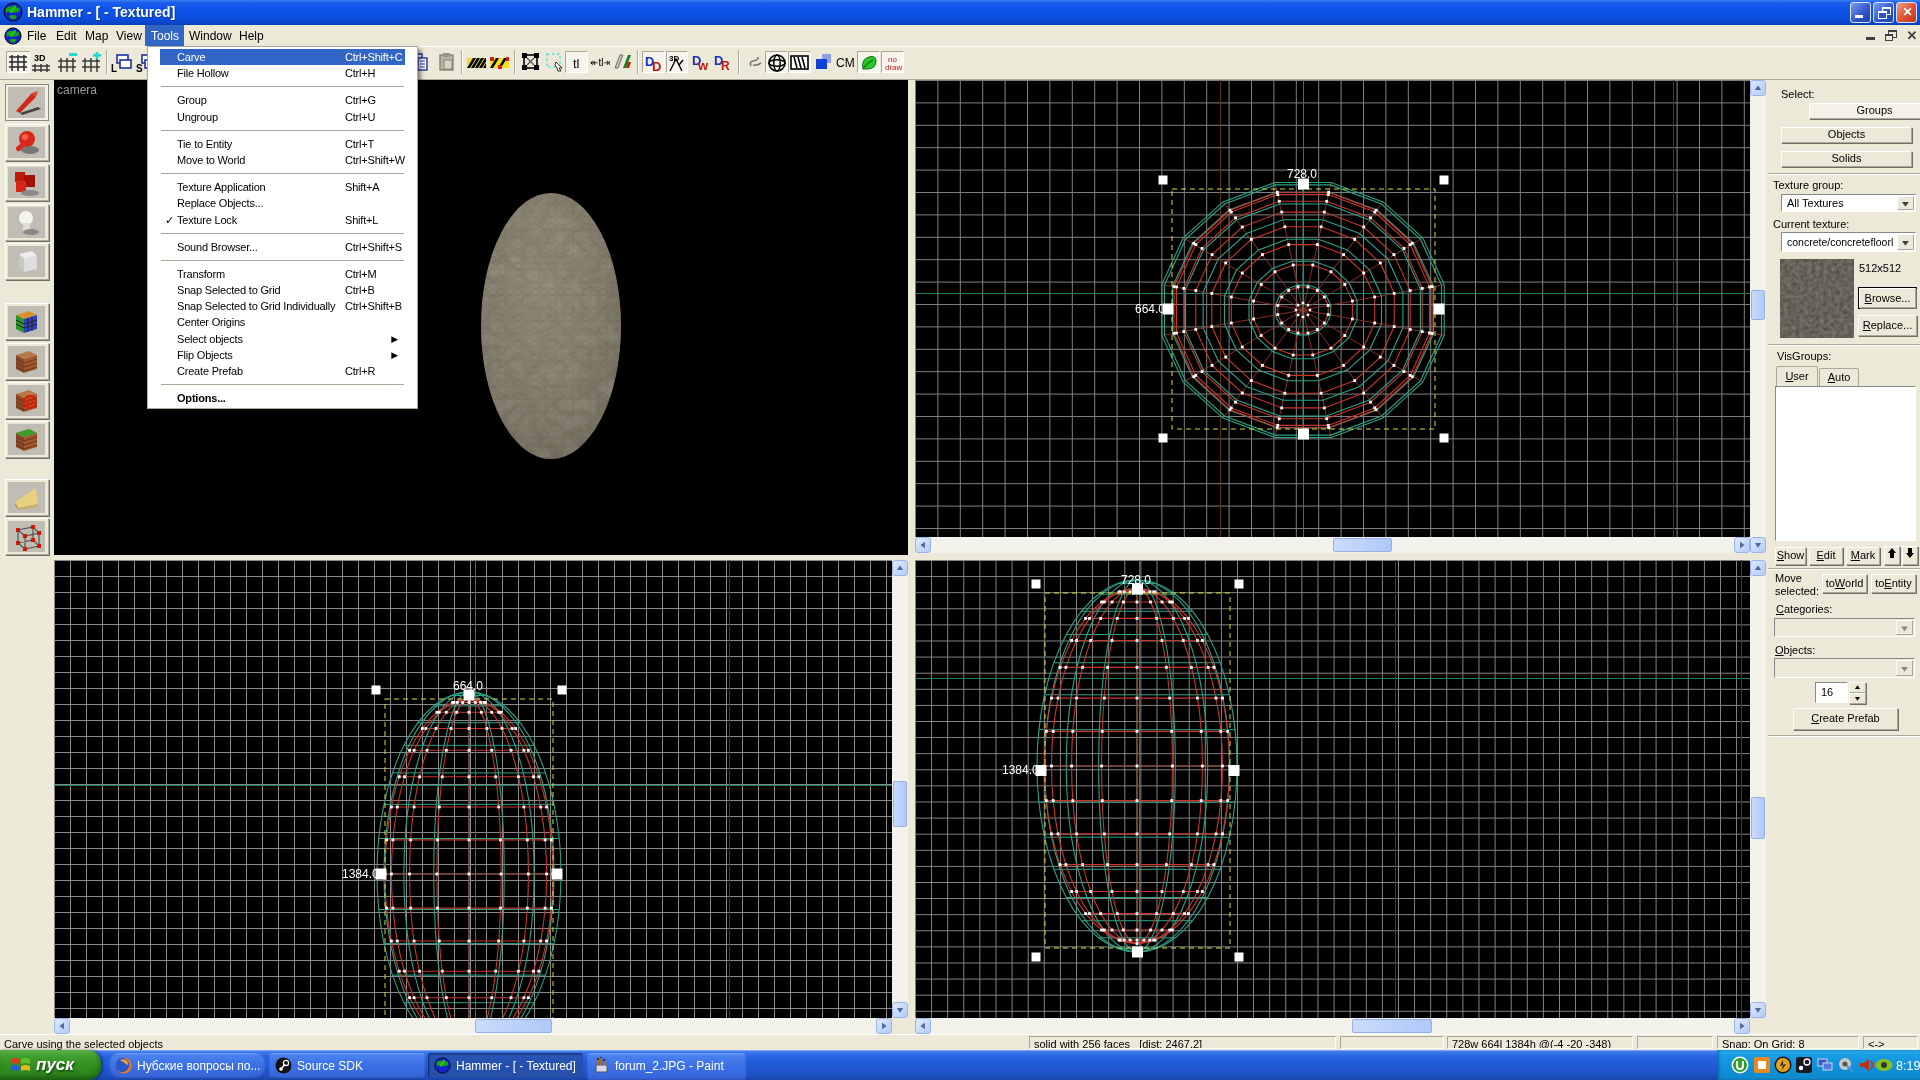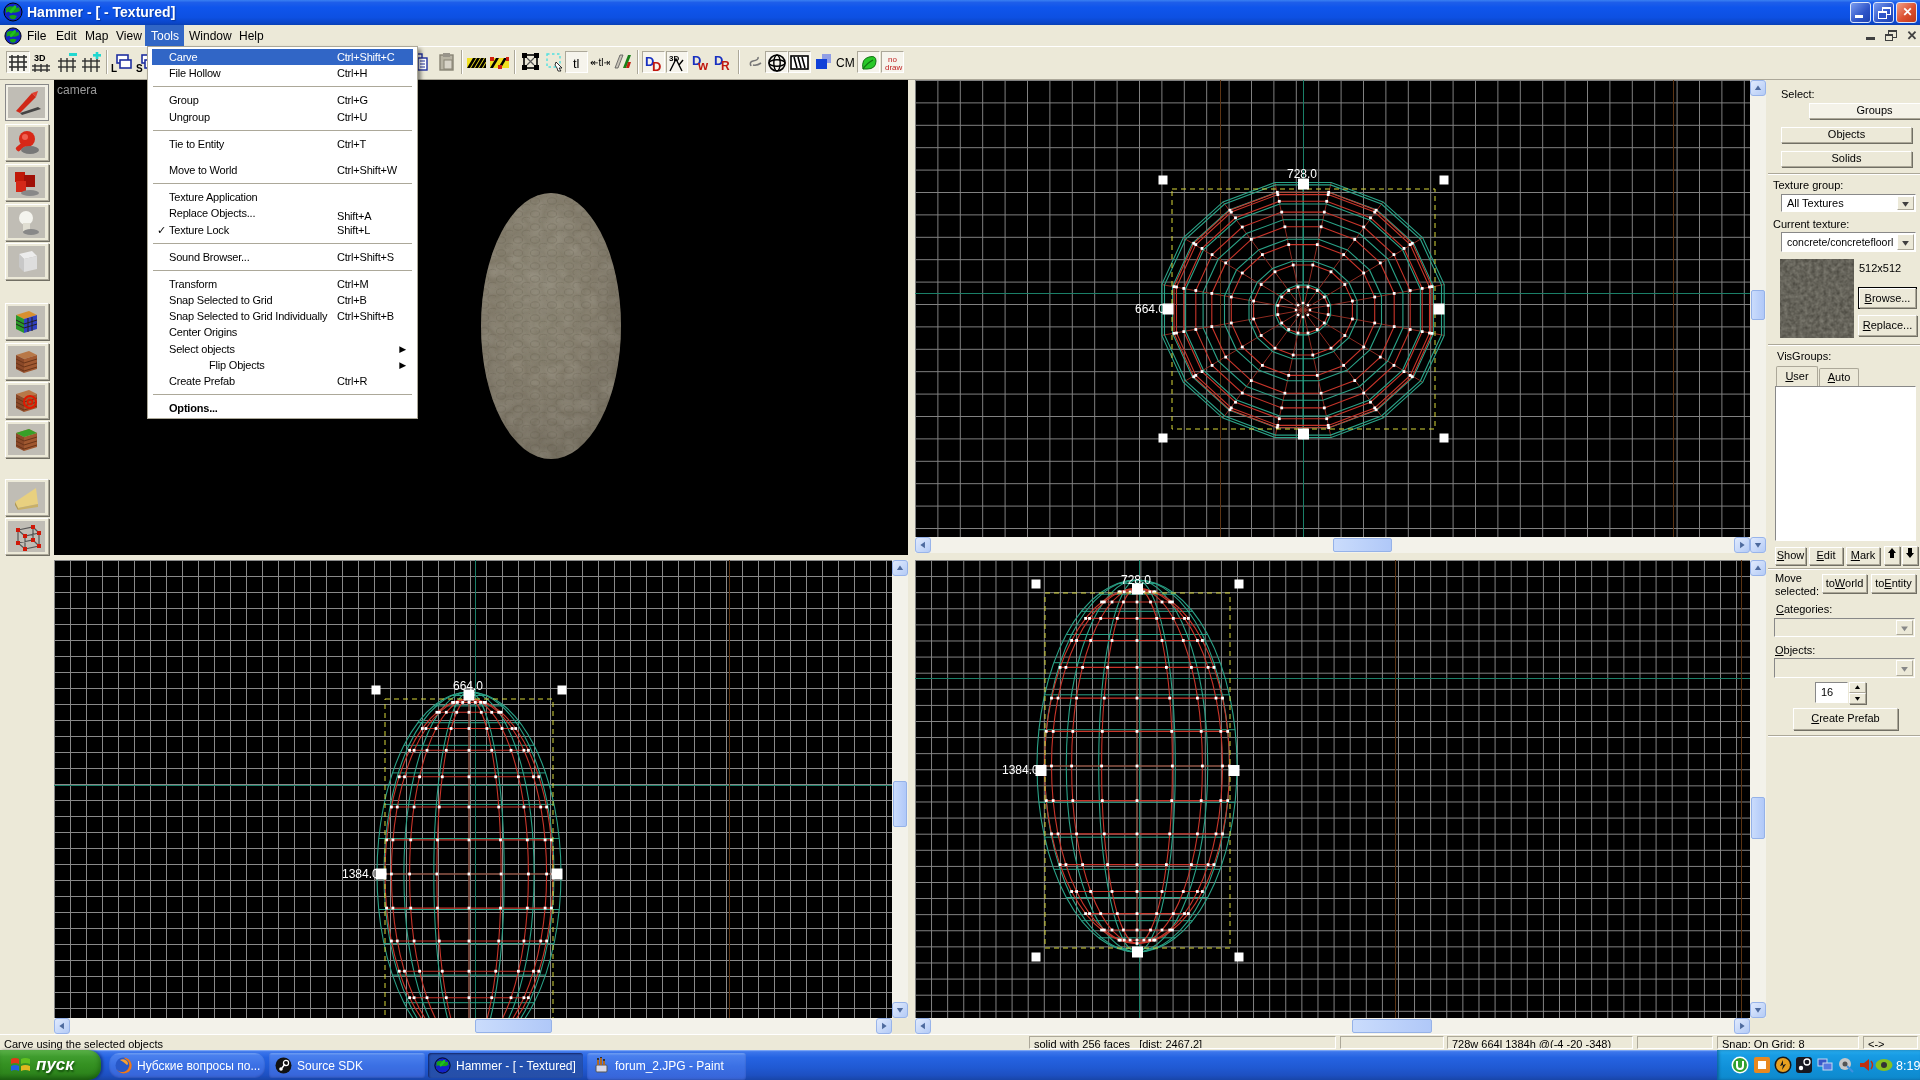--- a/index.html
+++ b/index.html
@@ -1223,21 +1223,21 @@
   </svg>
 <svg class="abs" style="left:1858px;top:1056px" width="18" height="18" viewBox="0 0 18 18">
     <path d="M2 7 L6 7 L11 3 L11 15 L6 11 L2 11 Z" fill="#c03010"></path>
     <path d="M13 5 Q16 9 13 13" stroke="#c03010" stroke-width="1.5" fill="none"></path>
   </svg>
 <svg class="abs" style="left:1875px;top:1056px" width="18" height="18" viewBox="0 0 18 18">
     <ellipse cx="9" cy="9" rx="8.5" ry="6" fill="#88c020"></ellipse>
     <circle cx="9" cy="9" r="3" fill="#333"></circle>
   </svg>
 <div class="abs" style="left:1896px;top:1059px;color:#fff;font-size:12.5px;">8:19</div>
-<div class="abs" style="left:147px;top:46px;width:271px;background:#fff;border:1px solid #aca899;box-shadow:3px 3px 4px rgba(0,0,0,.45);padding:2px 4px;z-index:50;font-size:11px;letter-spacing:-0.2px;">
+<div class="abs" style="left:147px;top:46px;width:271px;background:#fff;border:1px solid #aca899;box-shadow:3px 3px 4px rgba(0,0,0,.45);padding:2px 12px;z-index:50;font-size:11px;letter-spacing:-0.2px;">
 <div style="position:relative;height:16.2px;color:#000;background:#3166c6;color:#fff;">
       <span style="position:absolute;left:17px;top:2px;">Carve</span>
       <span style="position:absolute;left:185px;top:2px;">Ctrl+Shift+C</span>
     </div>
 <div style="position:relative;height:16.2px;color:#000;">
       <span style="position:absolute;left:17px;top:2px;">File Hollow</span>
       <span style="position:absolute;left:185px;top:2px;">Ctrl+H</span>
     </div>
 <div style="height:11px;position:relative;">
       <div style="position:absolute;left:1px;right:1px;top:5px;height:1px;background:#aca899;"></div>
@@ -1250,30 +1250,30 @@
       <span style="position:absolute;left:17px;top:2px;">Ungroup</span>
       <span style="position:absolute;left:185px;top:2px;">Ctrl+U</span>
     </div>
 <div style="height:11px;position:relative;">
       <div style="position:absolute;left:1px;right:1px;top:5px;height:1px;background:#aca899;"></div>
     </div>
 <div style="position:relative;height:16.2px;color:#000;">
       <span style="position:absolute;left:17px;top:2px;">Tie to Entity</span>
       <span style="position:absolute;left:185px;top:2px;">Ctrl+T</span>
     </div>
-<div style="position:relative;height:16.2px;color:#000;margin-top:10px;">
+<div style="position:relative;height:16.2px;color:#000;">
       <span style="position:absolute;left:17px;top:2px;">Move to World</span>
       <span style="position:absolute;left:185px;top:2px;">Ctrl+Shift+W</span>
     </div>
 <div style="height:11px;position:relative;">
       <div style="position:absolute;left:1px;right:1px;top:5px;height:1px;background:#aca899;"></div>
     </div>
 <div style="position:relative;height:16.2px;color:#000;">
       <span style="position:absolute;left:17px;top:2px;">Texture Application</span>
-      <span style="position:absolute;left:185px;top:2px;margin-top:19px;">Shift+A</span>
+      <span style="position:absolute;left:185px;top:2px;">Shift+A</span>
     </div>
 <div style="position:relative;height:16.2px;color:#000;">
       <span style="position:absolute;left:17px;top:2px;">Replace Objects...</span>
     </div>
 <div style="position:relative;height:16.2px;color:#000;">
       <span style="position:absolute;left:5px;top:2px;font-size:11px;">✓</span>
       <span style="position:absolute;left:17px;top:2px;">Texture Lock</span>
       <span style="position:absolute;left:185px;top:2px;">Shift+L</span>
     </div>
 <div style="height:11px;position:relative;">
@@ -1299,21 +1299,21 @@
       <span style="position:absolute;left:185px;top:2px;">Ctrl+Shift+B</span>
     </div>
 <div style="position:relative;height:16.2px;color:#000;">
       <span style="position:absolute;left:17px;top:2px;">Center Origins</span>
     </div>
 <div style="position:relative;height:16.2px;color:#000;">
       <span style="position:absolute;left:17px;top:2px;">Select objects</span>
       <span style="position:absolute;right:7px;top:3px;font-size:9px;">▶</span>
     </div>
 <div style="position:relative;height:16.2px;color:#000;">
-      <span style="position:absolute;left:17px;top:2px;margin-left:40px;">Flip Objects</span>
+      <span style="position:absolute;left:17px;top:2px;">Flip Objects</span>
       <span style="position:absolute;right:7px;top:3px;font-size:9px;">▶</span>
     </div>
 <div style="position:relative;height:16.2px;color:#000;">
       <span style="position:absolute;left:17px;top:2px;">Create Prefab</span>
       <span style="position:absolute;left:185px;top:2px;">Ctrl+R</span>
     </div>
 <div style="height:11px;position:relative;">
       <div style="position:absolute;left:1px;right:1px;top:5px;height:1px;background:#aca899;"></div>
     </div>
 <div style="position:relative;height:16.2px;color:#000;font-weight:bold;">

